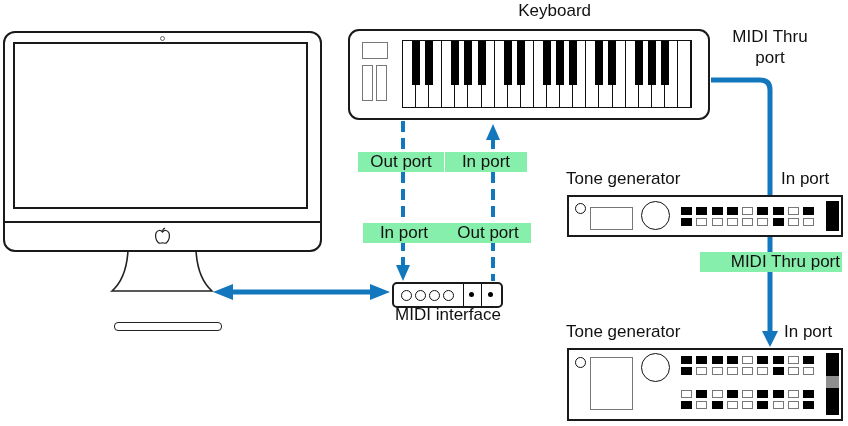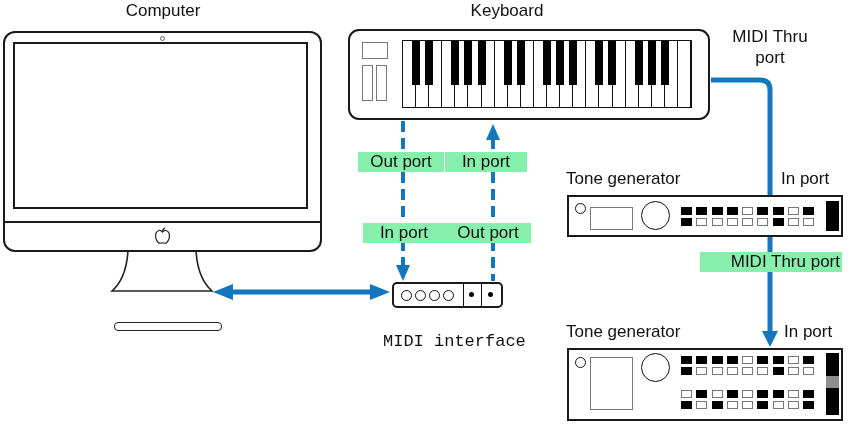--- a/index.html
+++ b/index.html
@@ -75,22 +75,21 @@
       <polygon points="493,124 486,140 500,140" stroke="none"></polygon>
     </g>
 
     <g fill="#1377bd" stroke="#1377bd">
       <path d="M711,80 H760 Q770,80 770,90 V196" fill="none" stroke-width="5"></path>
       <line x1="770" y1="237" x2="770" y2="333" stroke-width="5"></line>
       <polygon points="770,347 762,331 778,331" stroke="none"></polygon>
     </g>
   </svg>
 
-  <div class="lbl center" style="left:103px;top:1px;width:120px;">Computer</div>
-  <div class="lbl center" style="left:447px;top:1px;width:120px;">Keyboard</div>
+  <div class="lbl center" style="left:471px;top:1px;width:120px;text-align:right;">Keyboard</div>
 
   <div class="monitor">
     <div class="camera"></div>
     <div class="screen"></div>
     <div class="chin-line"></div>
     <svg style="position:absolute;left:149px;top:194px;" width="17" height="19" viewBox="0 0 17 19">
       <path d="M8.5,5 C6.5,2.6 3.2,3 2,6 C0.8,9 2,13.5 4.2,15.5 C5.4,16.6 6.8,16.4 8.5,15.8 C10.2,16.4 11.6,16.6 12.8,15.5 C15,13.5 16.2,9 15,6 C13.8,3 10.5,2.6 8.5,5 Z" fill="none" stroke="#222" stroke-width="1.2"></path>
       <path d="M8.5,4.5 C8.6,2.8 9.6,1.6 11,1.2" fill="none" stroke="#222" stroke-width="1.2"></path>
     </svg>
     <div class="stand-base"></div>
@@ -151,21 +150,21 @@
   <div class="iface">
     <div class="hole" style="left:7px;"></div>
     <div class="hole" style="left:21px;"></div>
     <div class="hole" style="left:35px;"></div>
     <div class="hole" style="left:49px;"></div>
     <div class="divider" style="left:69px;"></div>
     <div class="divider" style="left:87px;"></div>
     <div class="jack" style="left:75px;"></div>
     <div class="jack" style="left:94px;"></div>
   </div>
-  <div class="lbl center" style="left:383px;top:332px;width:130px;font-family:Liberation Mono, monospace;">MIDI interface</div>
+  <div class="lbl center" style="left:383px;top:305px;width:130px;">MIDI interface</div>
 
   <div class="lbl" style="left:566px;top:169px;">Tone generator</div>
   <div class="lbl" style="left:781px;top:169px;">In port</div>
   <div class="tg" style="top:195px;height:38px;">
     <div class="led" style="left:6px;top:6px;"></div>
     <div class="tg-display" style="left:21px;top:10px;width:41px;height:21px;"></div>
     <div class="knob" style="left:72px;top:4px;"></div>
     <div class="btn-grid" style="left:112px;top:10px;">
         <div class="btn-row">
           <span class="tg-btn on"></span>

